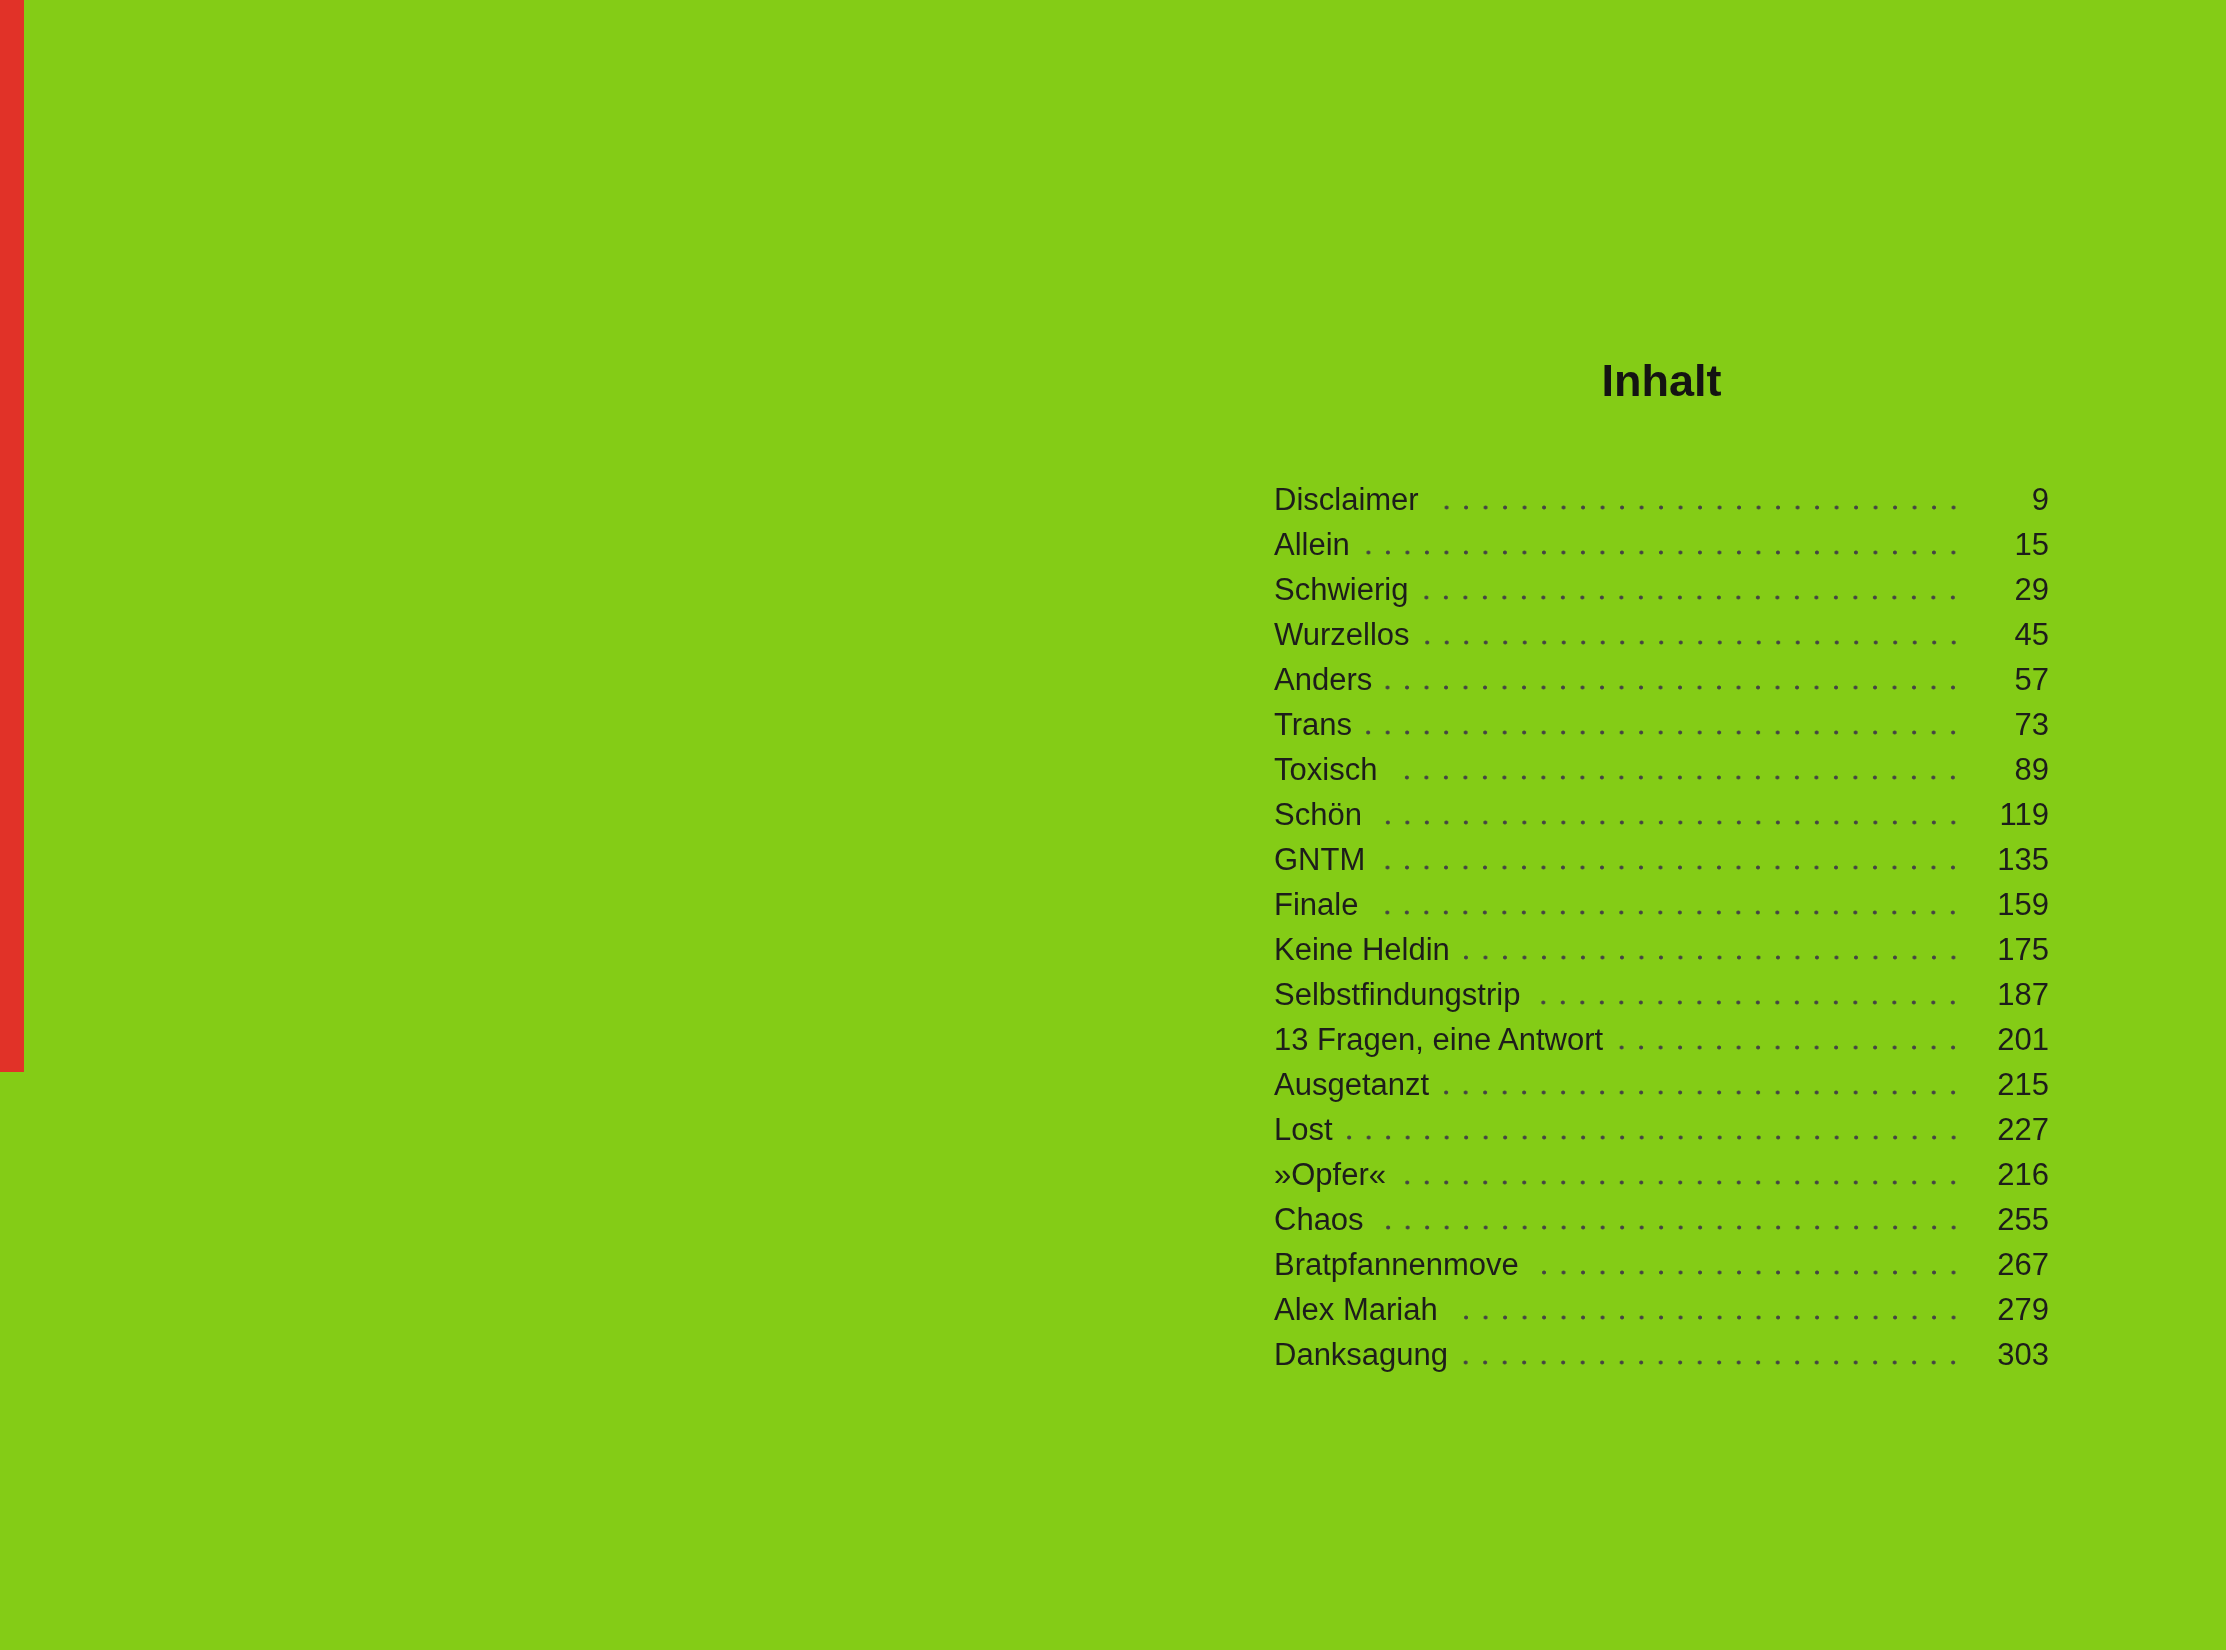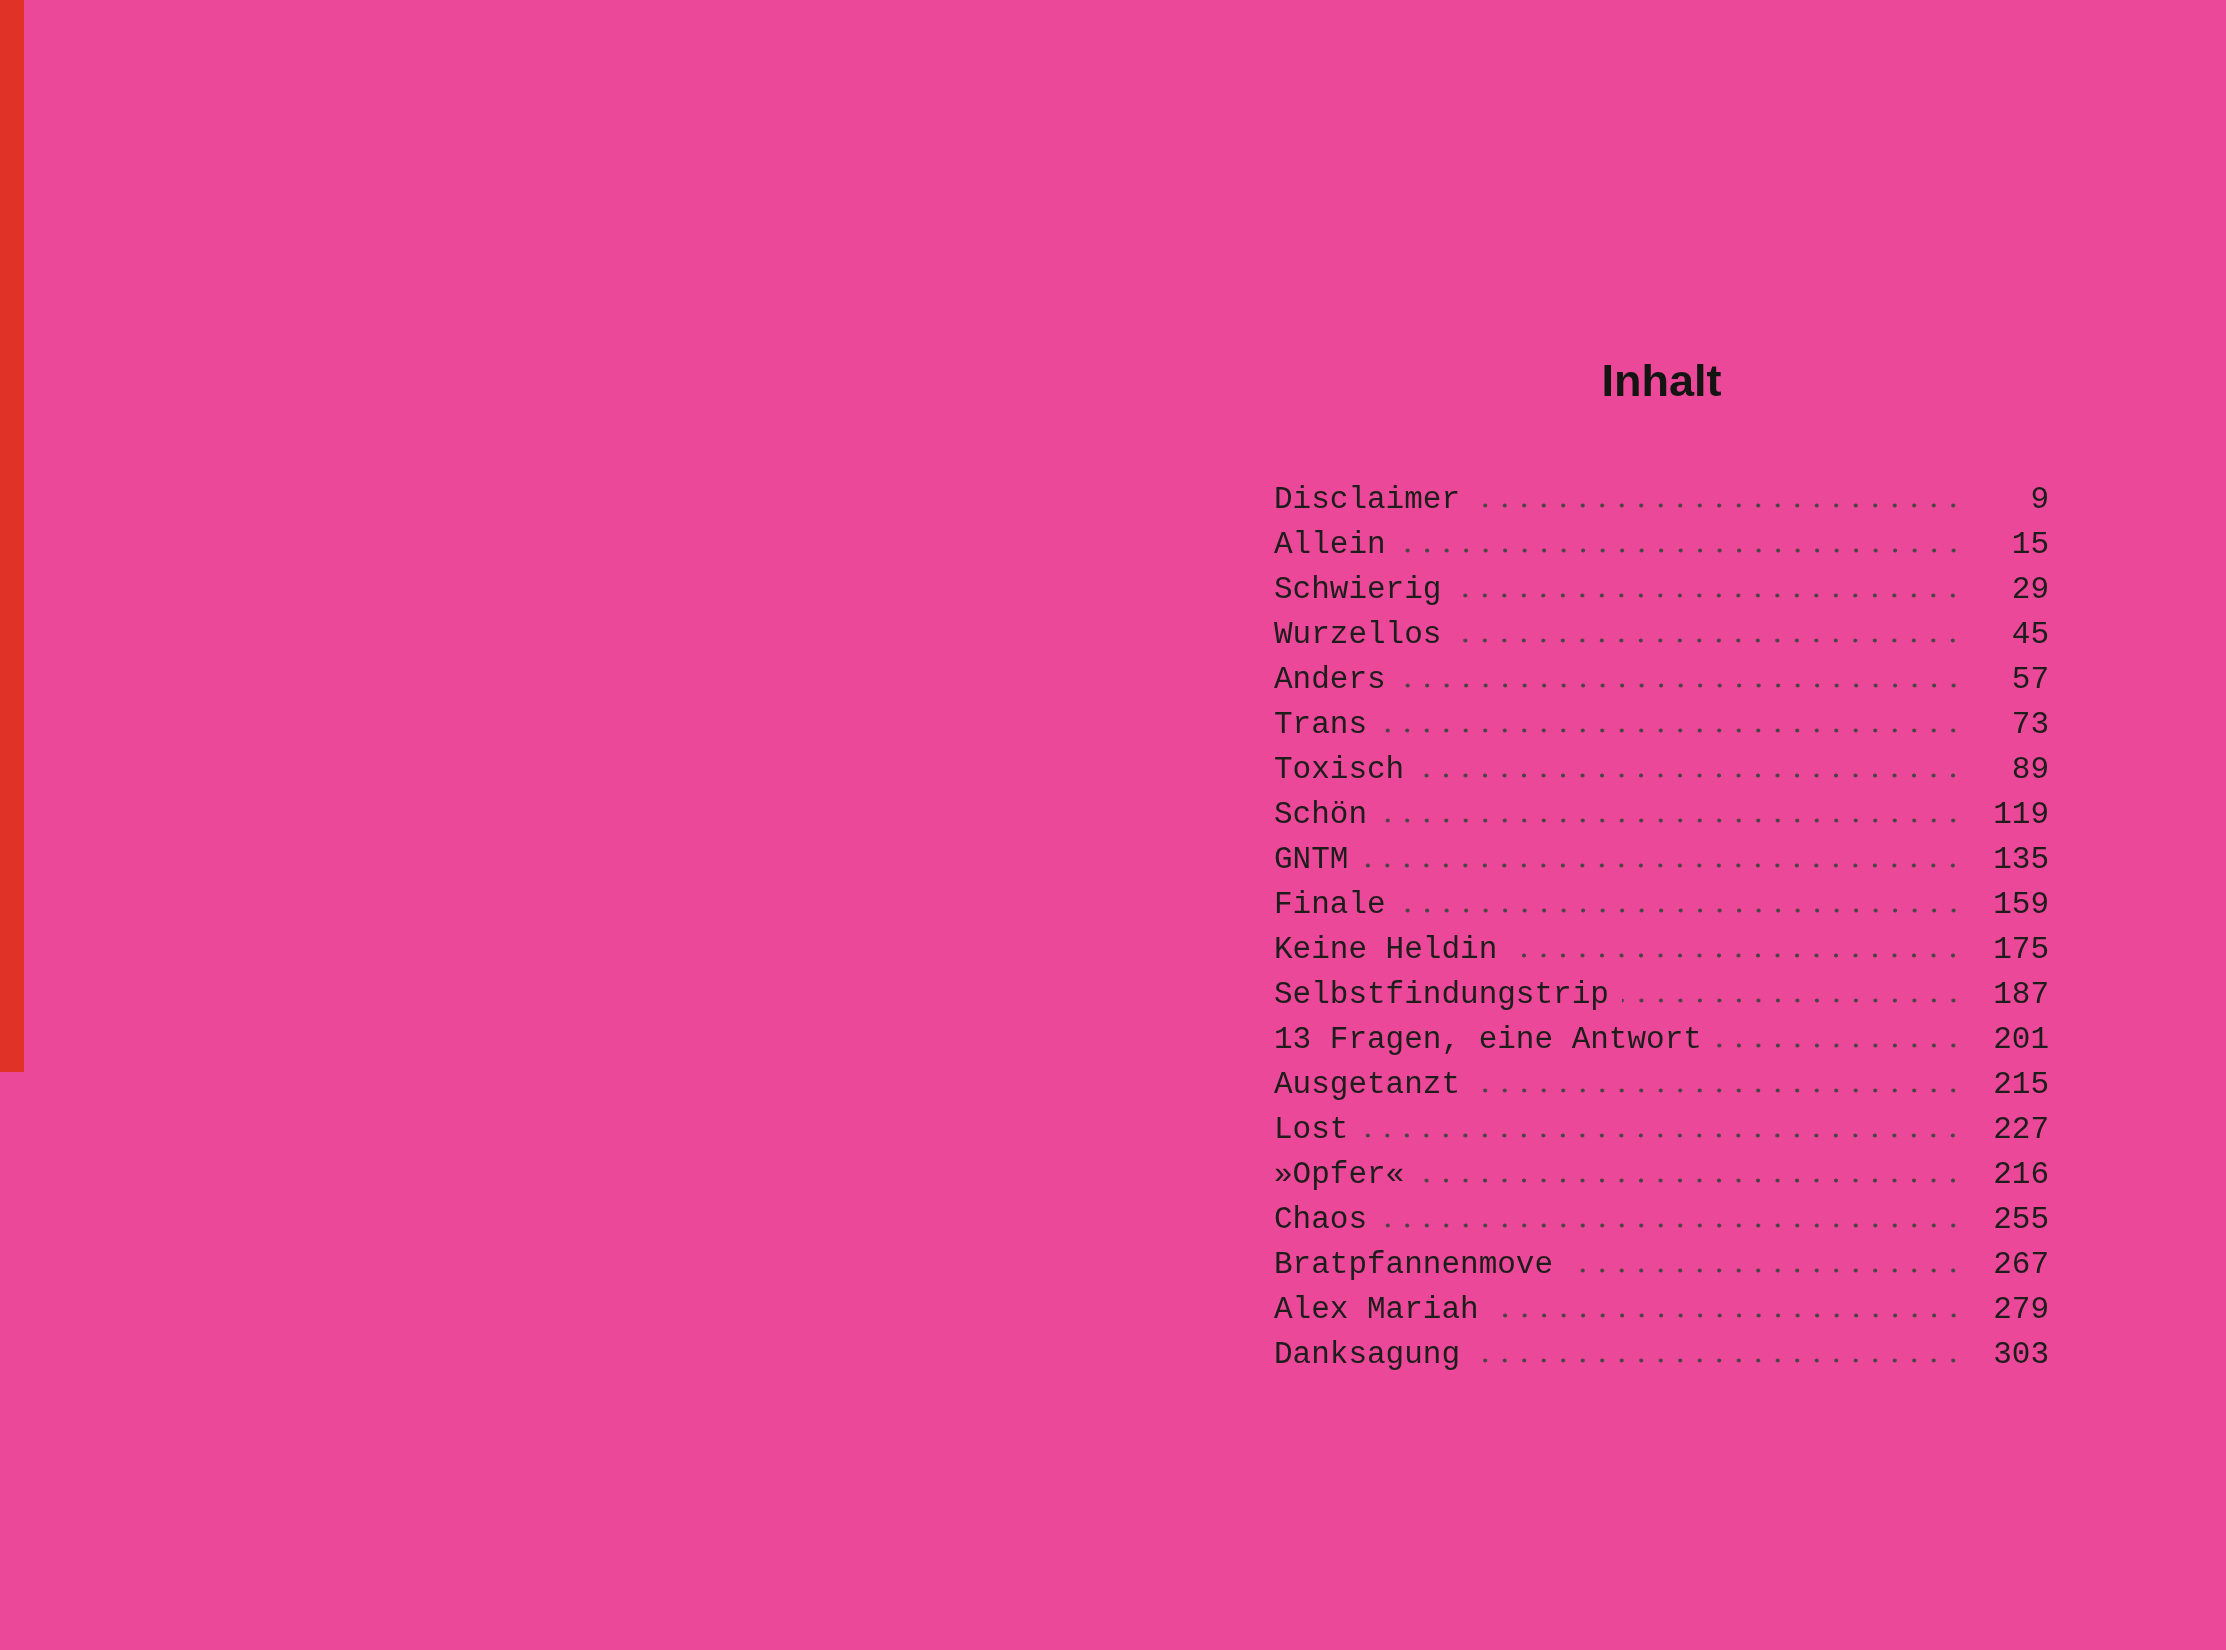--- a/index.html
+++ b/index.html
@@ -37,21 +37,21 @@
   #toc {
     position: absolute;
     left: 1274px;
     top: 477px;
     width: 775px;
   }
   .toc-row {
     display: flex;
     align-items: baseline;
     height: 45px;
-    font-family: Liberation Mono, monospace;
+    font-family: Liberation Sans, sans-serif;
     font-size: 31px;
     line-height: 45px;
     color: #1d1d1b;
     white-space: nowrap;
   }
   .toc-label {
     flex: 0 0 auto;
   }
   .toc-dots {
     flex: 1 1 auto;
@@ -64,21 +64,21 @@
   }
   .toc-page {
     flex: 0 0 auto;
     min-width: 58px;
     text-align: right;
   }
 </style>
 </head>
 <body>
 
-<div id="page" style="background: #ec4899;">
+<div id="page" style="background: #84cc16;">
   <div id="cover-stripe" style="background: rgb(225, 50, 40);"></div>
   <h1 id="toc-title">Inhalt</h1>
   <div id="toc" style="color: rgb(29, 29, 27);">
   <div class="toc-row">
     <span class="toc-label">Disclaimer</span>
     <span class="toc-dots"></span>
     <span class="toc-page">9</span>
   </div>
 
   <div class="toc-row">

